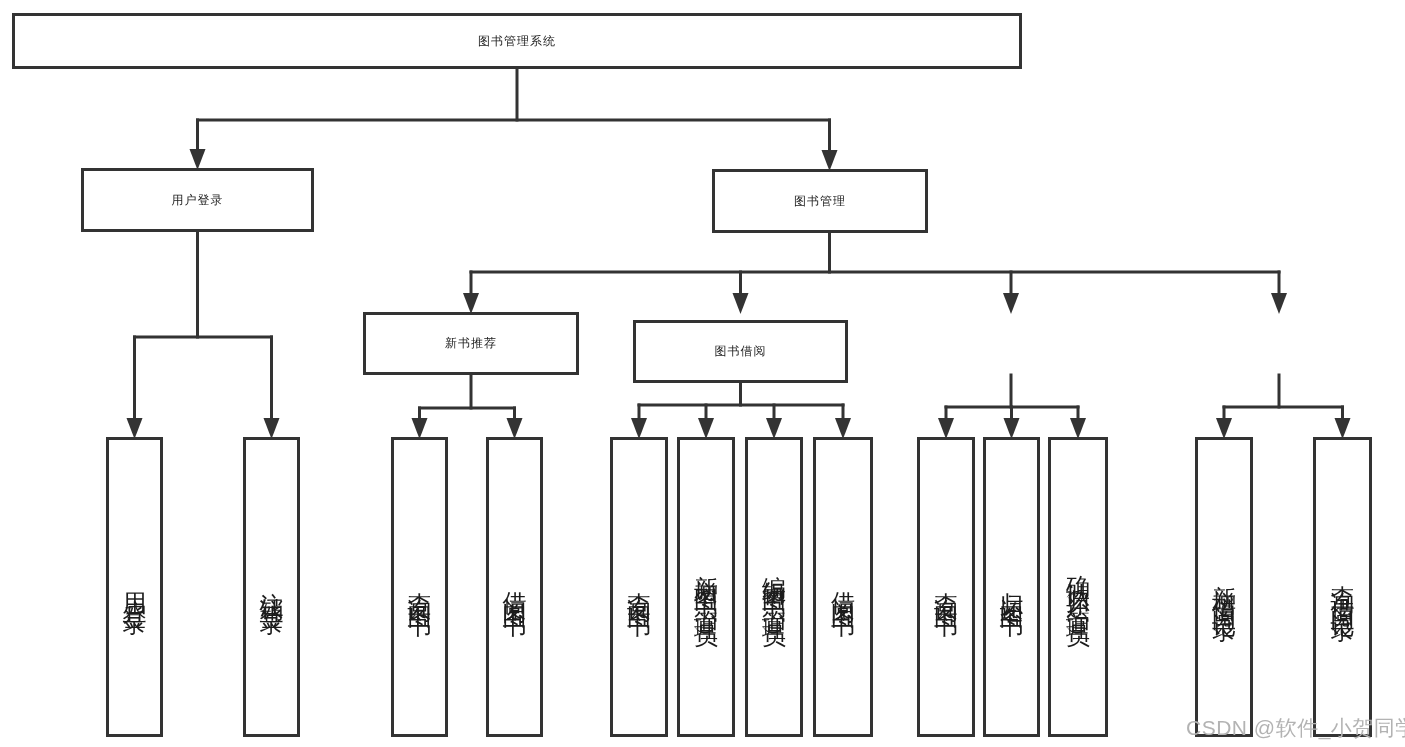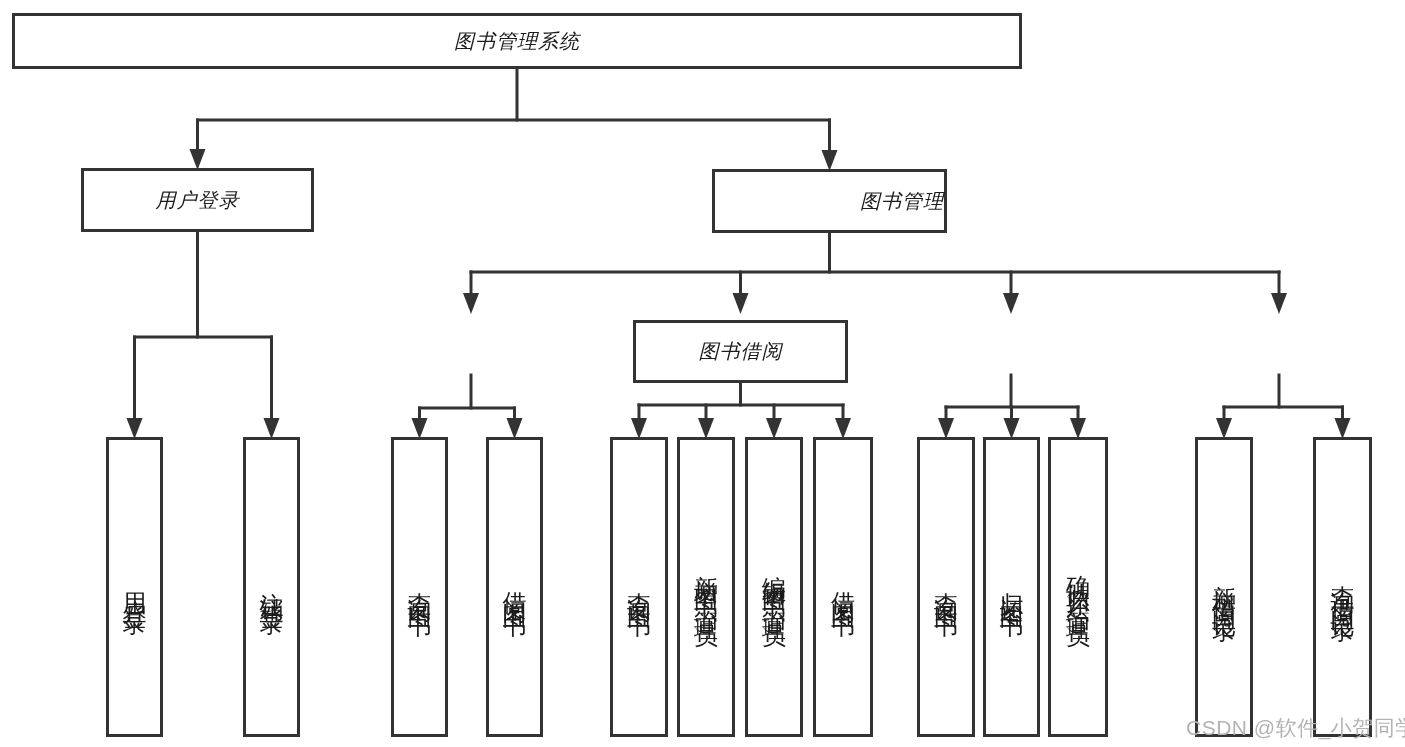--- a/index.html
+++ b/index.html
@@ -33,23 +33,22 @@
     display: flex;
     align-items: center;
     justify-content: center;
     z-index: 2;
   }
   .node .lbl {
     color: var(--text);
     white-space: nowrap;
   }
   .h-node .lbl {
-    font-size: 20px;
+    font-size: 12px;
     letter-spacing: 1px;
-    font-style: italic;
   }
   .v-node .lbl {
     writing-mode: vertical-rl;
     text-orientation: mixed;
     font-size: 24px;
     letter-spacing: 7px;
     line-height: 1;
   }
   #watermark {
     position: absolute;
@@ -120,22 +119,25 @@
       <line x1="1342.5" y1="407" x2="1342.5" y2="423" stroke="#333333" stroke-width="3" stroke-linecap="square"></line>
       <polygon points="1334.5,418 1350.5,418 1342.5,439" fill="#333333"></polygon>
     </svg>
   <div id="watermark">CSDN @软件_小贺同学</div>
 <div class="node h-node" style="left: 12px; top: 13px; width: 1010px; height: 56px;">
       <span class="lbl">图书管理系统</span>
     </div>
     <div class="node h-node" style="left: 81px; top: 168px; width: 233px; height: 64px;">
       <span class="lbl">用户登录</span>
     </div>
-    <div class="node h-node" style="left: 712px; top: 169px; width: 235px; height: 64px; justify-content: flex-end;">
+    <div class="node h-node" style="left: 712px; top: 169px; width: 216px; height: 64px;">
       <span class="lbl">图书管理</span>
+    </div>
+    <div class="node h-node" style="left: 363px; top: 312px; width: 216px; height: 63px;">
+      <span class="lbl">新书推荐</span>
     </div>
     <div class="node h-node" style="left: 633px; top: 312px; width: 215px; height: 63px; margin-top: 8px;">
       <span class="lbl">图书借阅</span>
     </div>
     <div class="node v-node" style="left: 106px; top: 437px; width: 57px; height: 300px;">
       <span class="lbl">用户登录</span>
     </div>
     <div class="node v-node" style="left: 243px; top: 437px; width: 57px; height: 300px;">
       <span class="lbl">注销登录</span>
     </div>

